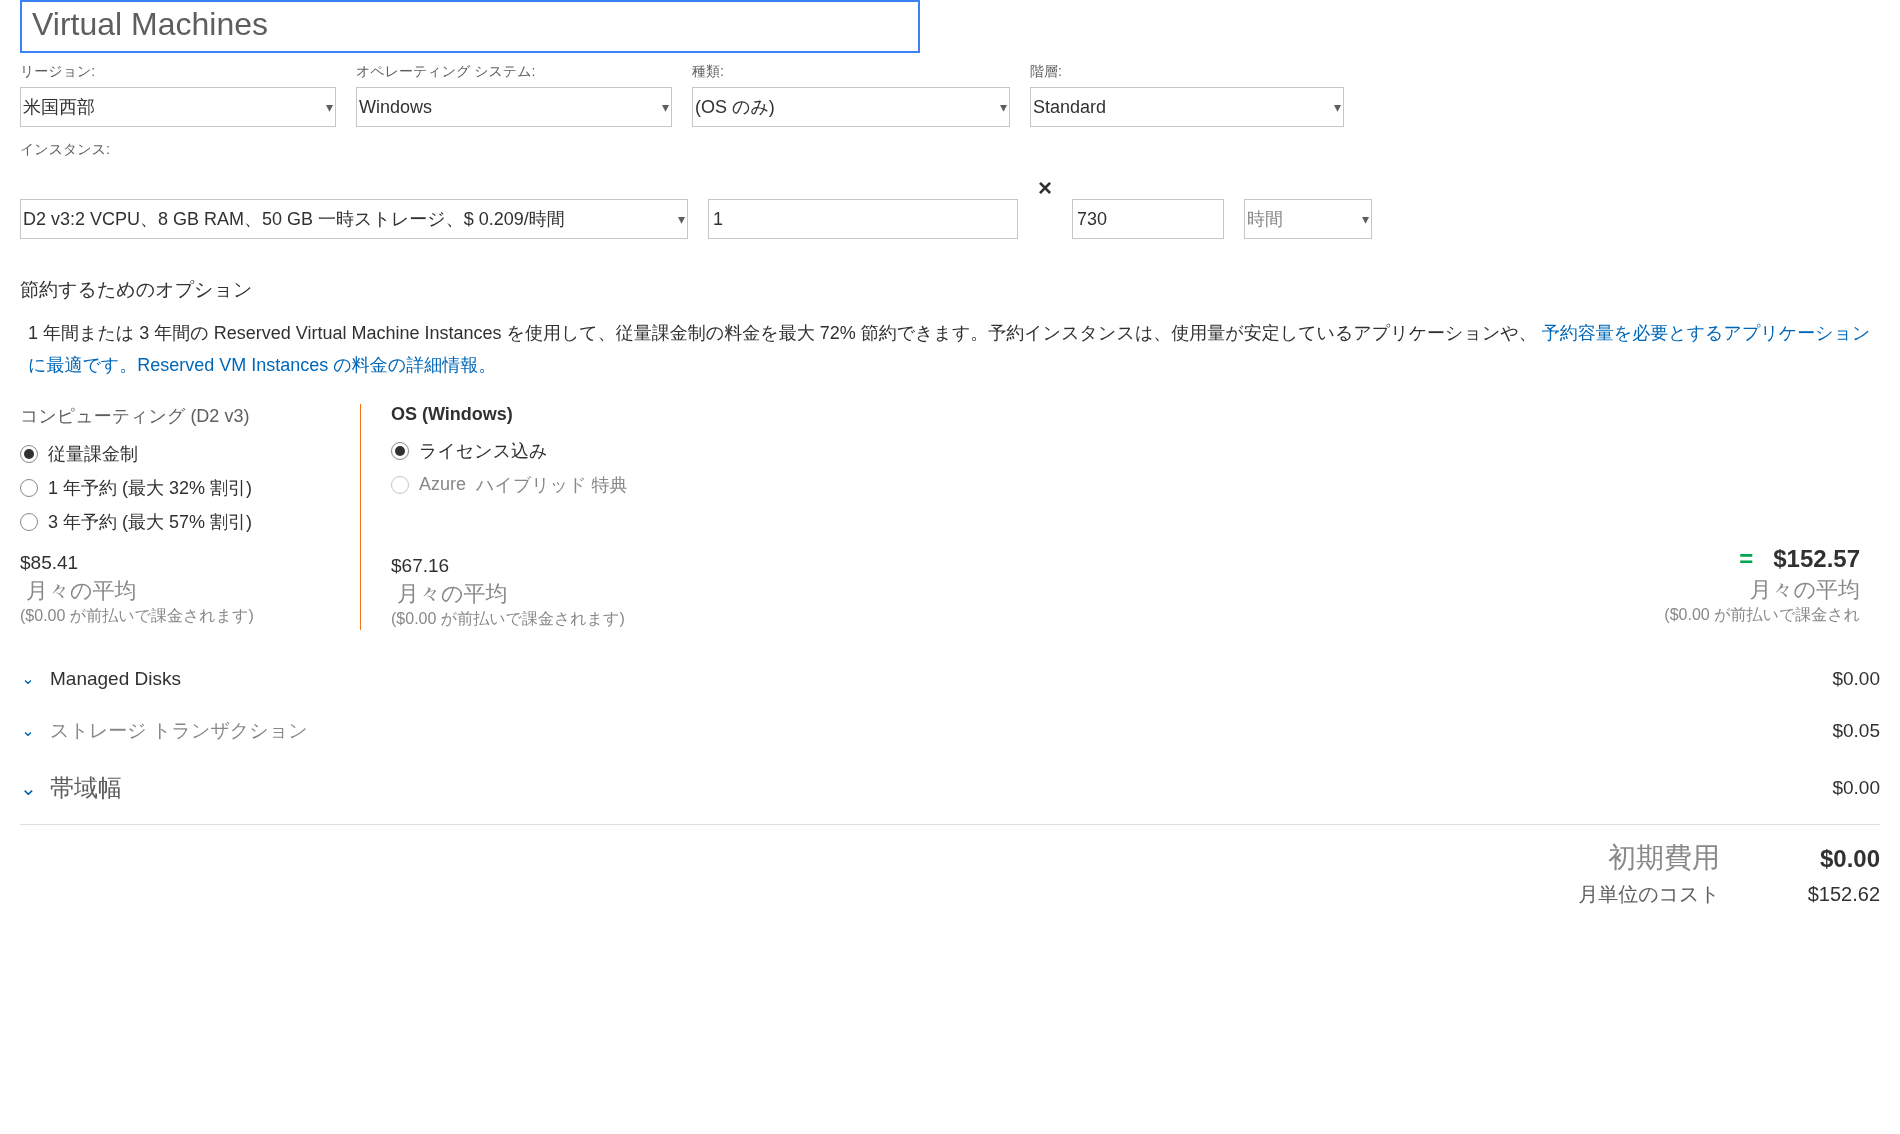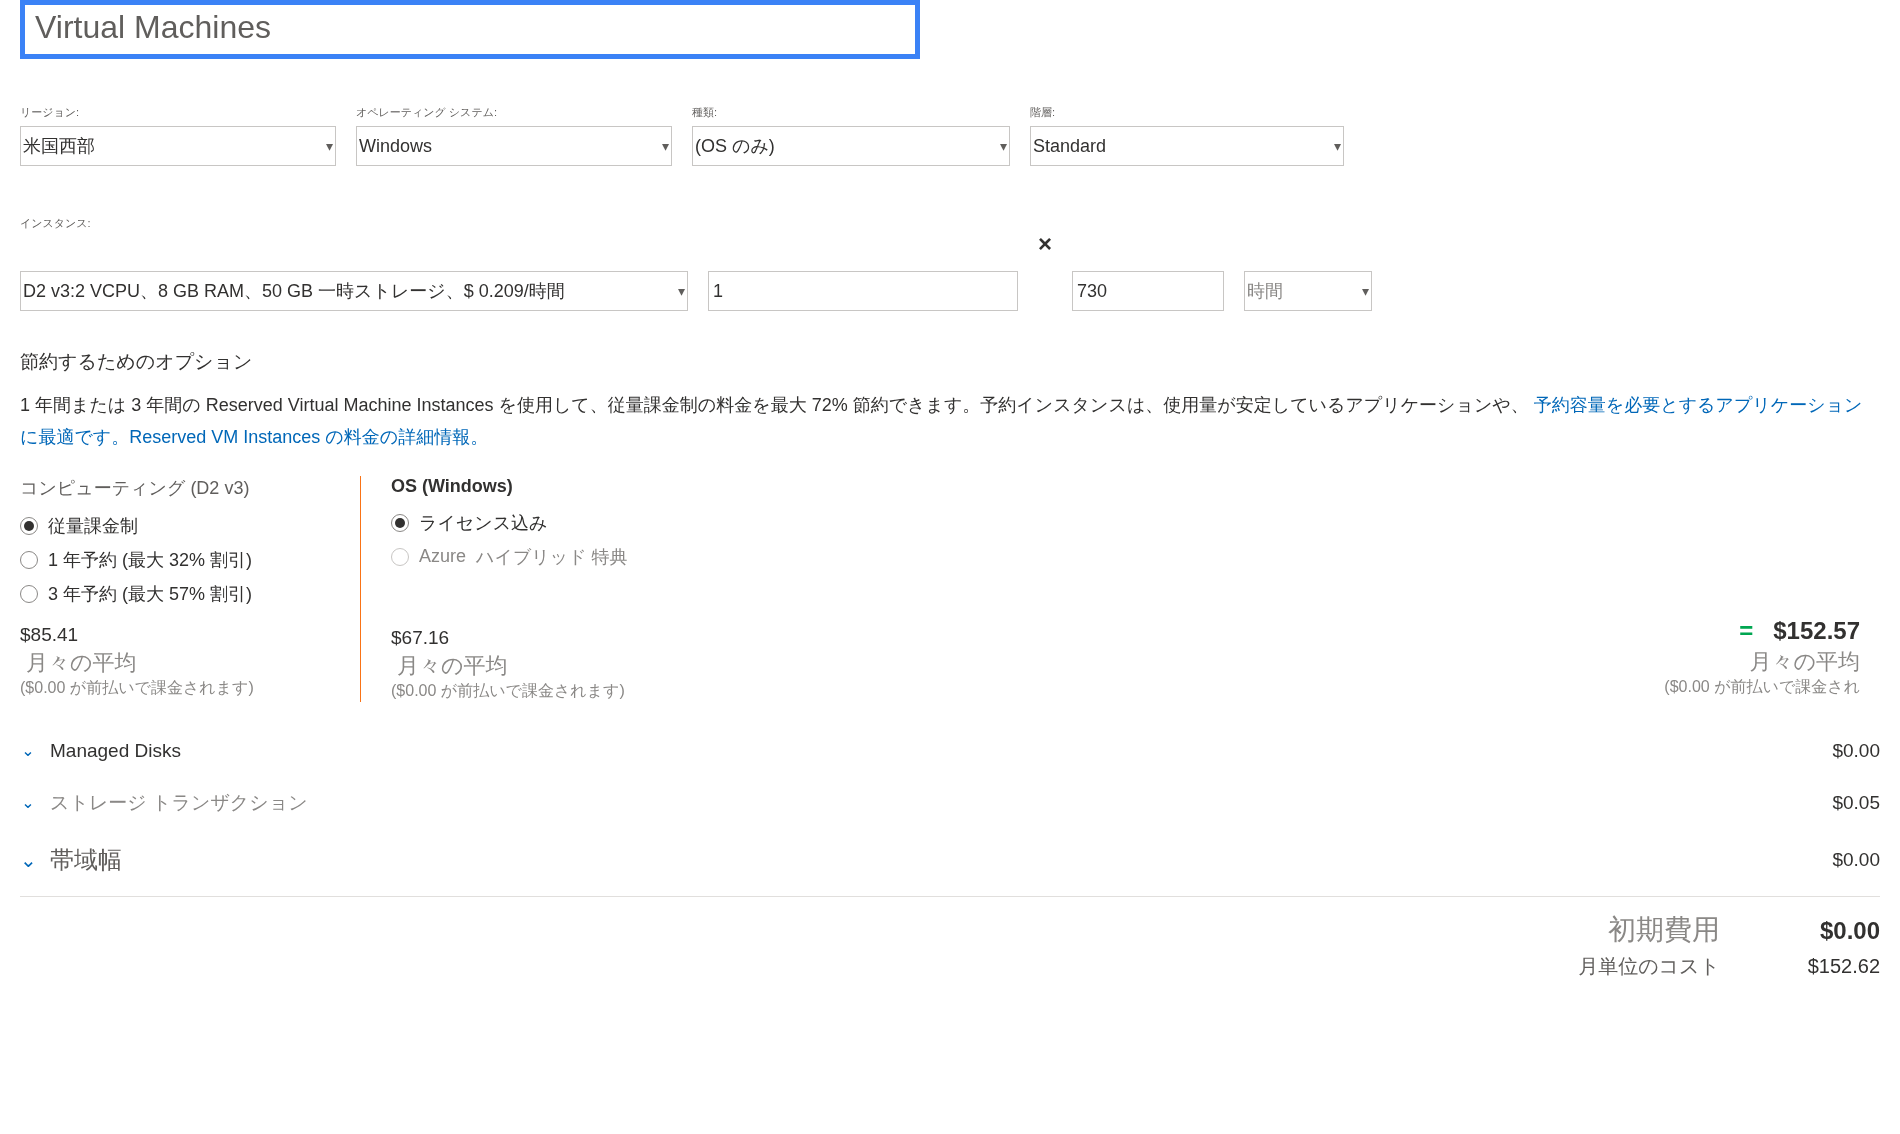--- a/index.html
+++ b/index.html
@@ -14,21 +14,21 @@
   body{
     margin:0;
     font-family:"Segoe UI","Yu Gothic","Meiryo",sans-serif;
     color:var(--text);
     background:#fff;
     font-size:18px;
     padding:0 20px 40px;
     width:1900px;
   }
   .title-box{
-    border:5px solid #3b82f6;
+    border:2px solid #3b82f6;
     padding:4px 10px 8px;
     margin:0 0 10px 0;
     width:900px;
   }
   .title-box h1{
     margin:0;
     font-weight:400;
     font-size:32px;
     color:#605e5c;
   }
@@ -36,24 +36,23 @@
     display:flex;
     gap:20px;
     margin-top:8px;
     align-items:flex-end;
   }
   .field{
     display:flex;
     flex-direction:column;
   }
   .field-label{
-    font-size:11px;
+    font-size:14px;
     color:var(--muted);
     margin-bottom:6px;
-    margin-top:36px;
   }
   .select, .input{
     height:40px;
     border:1px solid var(--border);
     background:#fff;
     padding:0 2px;
     font-size:18px;
     color:var(--text);
     display:flex;
     align-items:center;
@@ -98,20 +97,21 @@
 
   .section-h{
     font-size:19px;
     margin:38px 0 14px;
     font-weight:400;
   }
   .desc{
     font-size:18px;
     line-height:1.8;
     color:var(--text);
+    margin-left:8px;
   }
   .desc a{color:var(--blue);text-decoration:none;}
 
   .savings-grid{
     display:grid;
     grid-template-columns:340px 340px 1fr;
     gap:0;
     margin-top:22px;
   }
   .col{

